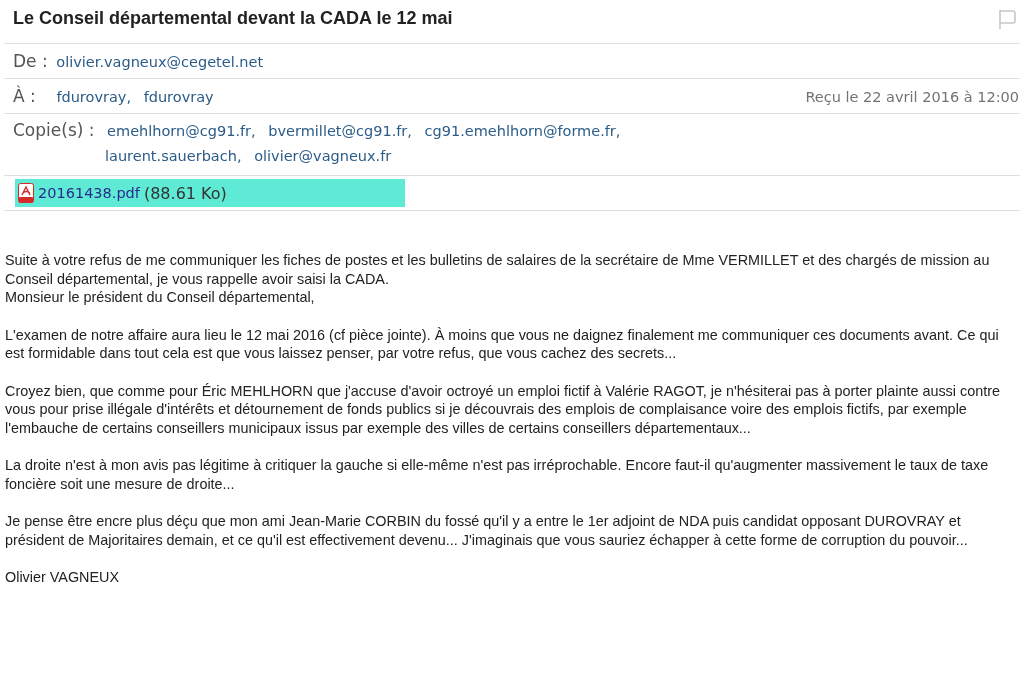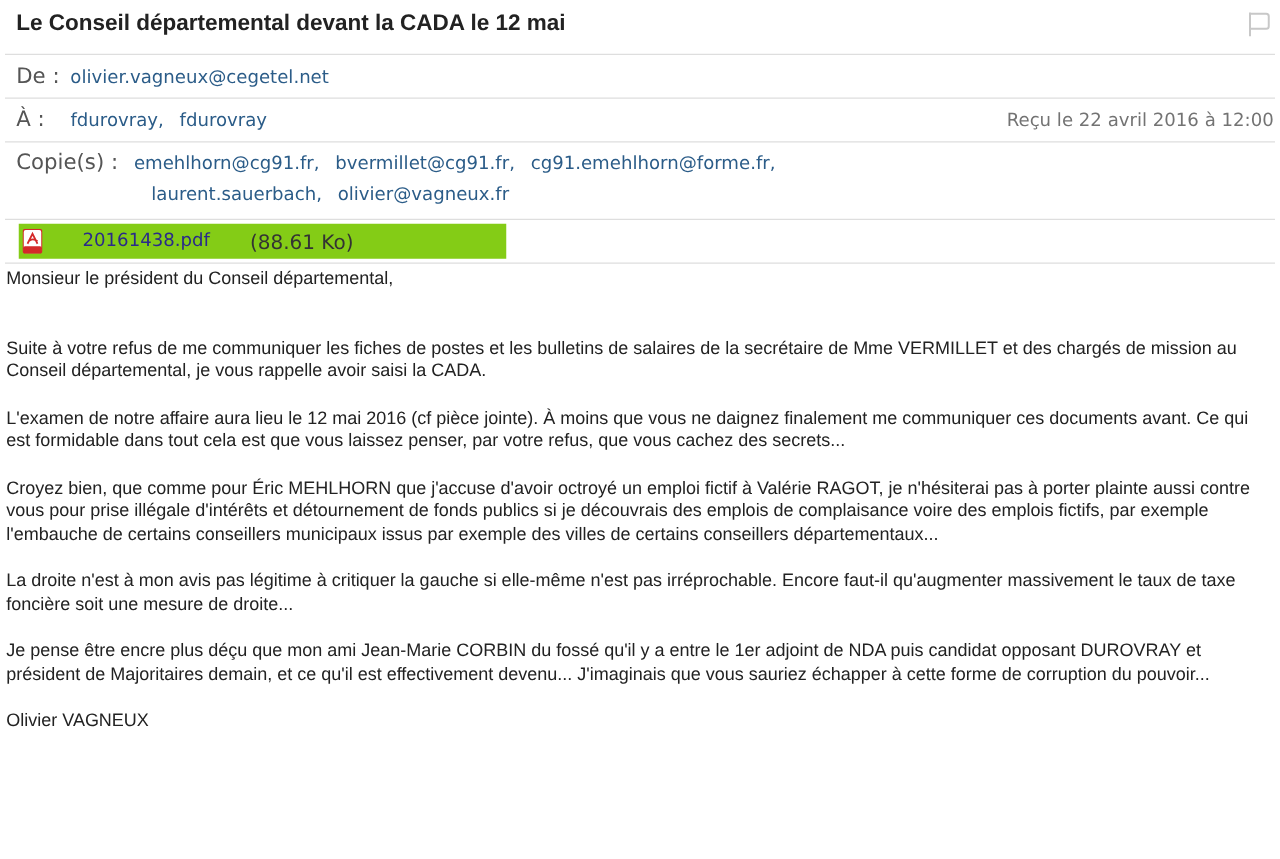--- a/index.html
+++ b/index.html
@@ -4,21 +4,21 @@
 <style>
   html, body { margin: 0; padding: 0; background: #ffffff; }
   body { width: 1024px; height: 687px; overflow: hidden; position: relative; font-family: "Liberation Sans", sans-serif; }
   .subject { position: absolute; left: 13px; top: 8px; font-size: 18px; font-weight: bold; color: #222; }
   .flag { position: absolute; left: 996px; top: 8px; width: 22px; height: 22px; }
   .hr { position: absolute; left: 4px; right: 4px; height: 1px; background: #dedede; }
   .hrow { position: absolute; left: 13px; font-family: "DejaVu Sans", sans-serif; font-size: 14.5px; }
   .lbl { color: #555; font-size: 17px; font-family: "DejaVu Sans", sans-serif; text-align: center; }
   .addr { color: #2b5c88; font-size: 14.5px; font-family: "DejaVu Sans", sans-serif; cursor: pointer; }
   .date { position: absolute; right: 5px; top: 89px; color: #737373; font-size: 14.5px; font-family: "DejaVu Sans", sans-serif; }
-  .attach { position: absolute; left: 15px; top: 179px; width: 390px; height: 28px; background: #84cc16; display: flex; align-items: center; gap: 28px; }
+  .attach { position: absolute; left: 15px; top: 179px; width: 390px; height: 28px; background: #5eead4; display: flex; align-items: center; }
   .pdf-icon { width: 16px; height: 20px; margin-left: 3px; margin-right: 4px; }
   .attach-name { color: #2a2a8a; font-family: "DejaVu Sans", sans-serif; font-size: 14.5px; }
   .attach-size { color: #333; font-family: "DejaVu Sans", sans-serif; font-size: 16px; margin-left: 4px; }
   .body { position: absolute; left: 5px; top: 214px; width: 1015px; font-size: 14.4px; color: #222; line-height: 18.5px; }
   .body p { margin: 0; }
 </style>
 </head>
 <body>
 
 <div class="subject">Le Conseil départemental devant la CADA le 12 mai</div>
@@ -43,40 +43,40 @@
 <div class="date">Reçu le 22 avril 2016 à 12:00</div>
 
 <div class="hr" style="top:113px"></div>
 
 <div class="hrow" style="top:120px">
   <span class="lbl">Copie(s) :</span>
   <span class="addr" style="margin-left:8px">emehlhorn@cg91.fr,</span>
   <span class="addr" style="margin-left:8px">bvermillet@cg91.fr,</span>
   <span class="addr" style="margin-left:8px">cg91.emehlhorn@forme.fr,</span>
 </div>
-<div class="hrow" style="top:148px; left:121px">
+<div class="hrow" style="top:148px; left:105px">
   <span class="addr">laurent.sauerbach,</span>
   <span class="addr" style="margin-left:8px">olivier@vagneux.fr</span>
 </div>
 
 <div class="hr" style="top:175px"></div>
 
 <div class="attach">
   <svg class="pdf-icon" viewBox="0 0 16 20">
     <rect x="0.5" y="0.5" width="15" height="19" rx="2" fill="#fff" stroke="#d42a2a"></rect>
     <rect x="0.5" y="14" width="15" height="5.5" rx="1.5" fill="#d42a2a"></rect>
     <path d="M4 12 L8 4 L12 12 M5 10 Q8 7 12 10" fill="none" stroke="#d42a2a" stroke-width="1.4"></path>
   </svg>
   <span class="attach-name">20161438.pdf</span>
   <span class="attach-size">(88.61 Ko)</span>
 </div>
 
 <div class="hr" style="top:210px"></div>
 
 <div class="body">
+  <p style="margin-top:37px">Suite à votre refus de me communiquer les fiches de postes et les bulletins de salaires de la secrétaire de Mme VERMILLET et des chargés de mission au Conseil départemental, je vous rappelle avoir saisi la CADA.</p>
   <p>Monsieur le président du Conseil départemental,</p>
-  <p style="margin-top:37px">Suite à votre refus de me communiquer les fiches de postes et les bulletins de salaires de la secrétaire de Mme VERMILLET et des chargés de mission au Conseil départemental, je vous rappelle avoir saisi la CADA.</p>
   <p style="margin-top:19px">L'examen de notre affaire aura lieu le 12 mai 2016 (cf pièce jointe). À moins que vous ne daignez finalement me communiquer ces documents avant. Ce qui est formidable dans tout cela est que vous laissez penser, par votre refus, que vous cachez des secrets...</p>
   <p style="margin-top:19px">Croyez bien, que comme pour Éric MEHLHORN que j'accuse d'avoir octroyé un emploi fictif à Valérie RAGOT, je n'hésiterai pas à porter plainte aussi contre vous pour prise illégale d'intérêts et détournement de fonds publics si je découvrais des emplois de complaisance voire des emplois fictifs, par exemple l'embauche de certains conseillers municipaux issus par exemple des villes de certains conseillers départementaux...</p>
   <p style="margin-top:19px">La droite n'est à mon avis pas légitime à critiquer la gauche si elle-même n'est pas irréprochable. Encore faut-il qu'augmenter massivement le taux de taxe foncière soit une mesure de droite...</p>
   <p style="margin-top:19px">Je pense être encre plus déçu que mon ami Jean-Marie CORBIN du fossé qu'il y a entre le 1er adjoint de NDA puis candidat opposant DUROVRAY et président de Majoritaires demain, et ce qu'il est effectivement devenu... J'imaginais que vous sauriez échapper à cette forme de corruption du pouvoir...</p>
   <p style="margin-top:19px">Olivier VAGNEUX</p>
 </div>
 
 </body></html>

